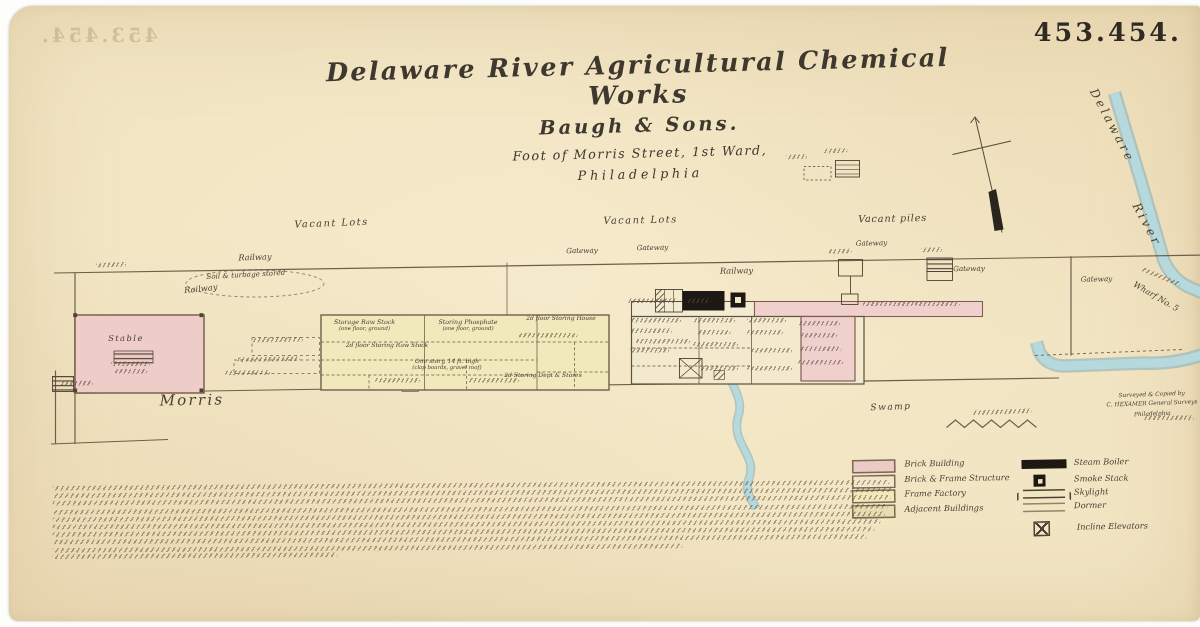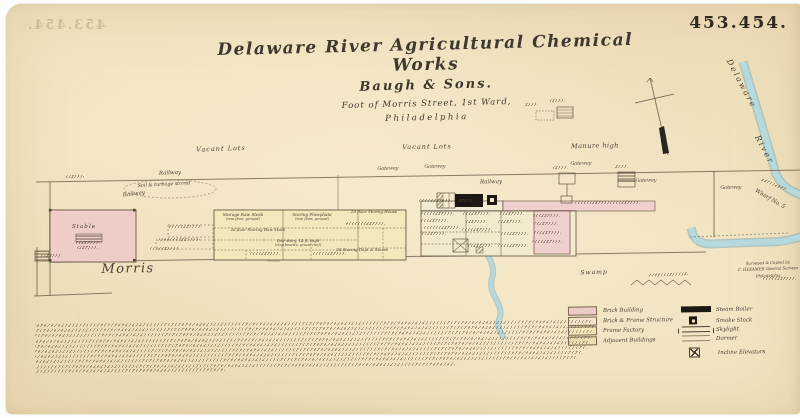--- a/index.html
+++ b/index.html
@@ -168,31 +168,31 @@
         <line x1="644" y1="74" x2="662" y2="151"></line>
         <line x1="629" y1="99" x2="668" y2="90"></line>
         <path d="M641,78 L644,74 L647,78"></path>
         <polygon points="653,124 658,122 663,149 657,150" fill="#2a251d" stroke="none"></polygon>
       </g>
     </svg>
 
     <div id="labels">
         <span class="map-label" style="left: 215px; top: 145px; font-size: 6.5px; letter-spacing: 1px; transform: translate(-50%, -50%) rotate(-2deg);">Vacant Lots</span>
         <span class="map-label" style="left: 421px; top: 143px; font-size: 6.5px; letter-spacing: 1px; transform: translate(-50%, -50%) rotate(-1deg);">Vacant Lots</span>
-        <span class="map-label" style="left: 589px; top: 142px; font-size: 6.5px; letter-spacing: 0.5px; transform: translate(-50%, -50%) rotate(-1deg);">Manure high</span>
+        <span class="map-label" style="left: 589px; top: 142px; font-size: 6.5px; letter-spacing: 0.5px; transform: translate(-50%, -50%) rotate(-1deg);">Vacant piles</span>
         <span class="map-label" style="left: 164px; top: 169px; font-size: 5.5px; letter-spacing: 0px; transform: translate(-50%, -50%) rotate(-2deg);">Railway</span>
         <span class="map-label" style="left: 158px; top: 181px; font-size: 4.8px; letter-spacing: 0px; transform: translate(-50%, -50%) rotate(-3deg);">Soil &amp; turbage stored</span>
         <span class="map-label" style="left: 128px; top: 190px; font-size: 5.5px; letter-spacing: 0px; transform: translate(-50%, -50%) rotate(-6deg);">Railway</span>
         <span class="map-label" style="left: 382px; top: 165px; font-size: 4.8px; letter-spacing: 0px; transform: translate(-50%, -50%) rotate(-1deg);">Gateway</span>
         <span class="map-label" style="left: 429px; top: 163px; font-size: 4.8px; letter-spacing: 0px; transform: translate(-50%, -50%) rotate(-1deg);">Gateway</span>
         <span class="map-label" style="left: 485px; top: 178px; font-size: 5.5px; letter-spacing: 0px; transform: translate(-50%, -50%) rotate(-1deg);">Railway</span>
         <span class="map-label" style="left: 575px; top: 160px; font-size: 4.8px; letter-spacing: 0px; transform: translate(-50%, -50%) rotate(-1deg);">Gateway</span>
         <span class="map-label" style="left: 640px; top: 177px; font-size: 4.8px; letter-spacing: 0px; transform: translate(-50%, -50%) rotate(-1deg);">Gateway</span>
         <span class="map-label" style="left: 725px; top: 184px; font-size: 4.8px; letter-spacing: 0px; transform: translate(-50%, -50%) rotate(-1deg);">Gateway</span>
-        <span class="map-label" style="left: 122px; top: 264px; font-size: 13px; letter-spacing: 1.5px; transform: translate(-50%, -50%) rotate(-1deg);">Morris</span>
+        <span class="map-label" style="left: 122px; top: 264px; font-size: 10px; letter-spacing: 1.5px; transform: translate(-50%, -50%) rotate(-1deg);">Morris</span>
         <span class="map-label" style="left: 588px; top: 268px; font-size: 6px; letter-spacing: 1px; transform: translate(-50%, -50%) rotate(-2deg);">Swamp</span>
         <span class="map-label" style="left: 735px; top: 80px; font-size: 8px; letter-spacing: 2px; transform: translate(-50%, -50%) rotate(62deg);">Delaware</span>
         <span class="map-label" style="left: 758px; top: 146px; font-size: 8px; letter-spacing: 2px; transform: translate(-50%, -50%) rotate(62deg);">River</span>
         <span class="map-label" style="left: 764px; top: 195px; font-size: 5.5px; letter-spacing: 0px; transform: translate(-50%, -50%) rotate(30deg);">Wharf No. 5</span>
         <span class="map-label" style="left: 78px; top: 223px; font-size: 5.5px; letter-spacing: 1px; transform: translate(-50%, -50%) rotate(0deg);">Stable</span>
         <span class="map-label" style="left: 237px; top: 211px; font-size: 4.2px; letter-spacing: 0px; transform: translate(-50%, -50%) rotate(0deg);">Storage Raw Stock</span>
         <span class="map-label" style="left: 237px; top: 216px; font-size: 3.6px; letter-spacing: 0px; transform: translate(-50%, -50%) rotate(0deg);">(one floor, ground)</span>
         <span class="map-label" style="left: 306px; top: 211px; font-size: 4.2px; letter-spacing: 0px; transform: translate(-50%, -50%) rotate(0deg);">Storing Phosphate</span>
         <span class="map-label" style="left: 306px; top: 216px; font-size: 3.6px; letter-spacing: 0px; transform: translate(-50%, -50%) rotate(0deg);">(one floor, ground)</span>
         <span class="map-label" style="left: 368px; top: 208px; font-size: 4px; letter-spacing: 0px; transform: translate(-50%, -50%) rotate(0deg);">2d floor Storing House</span>

